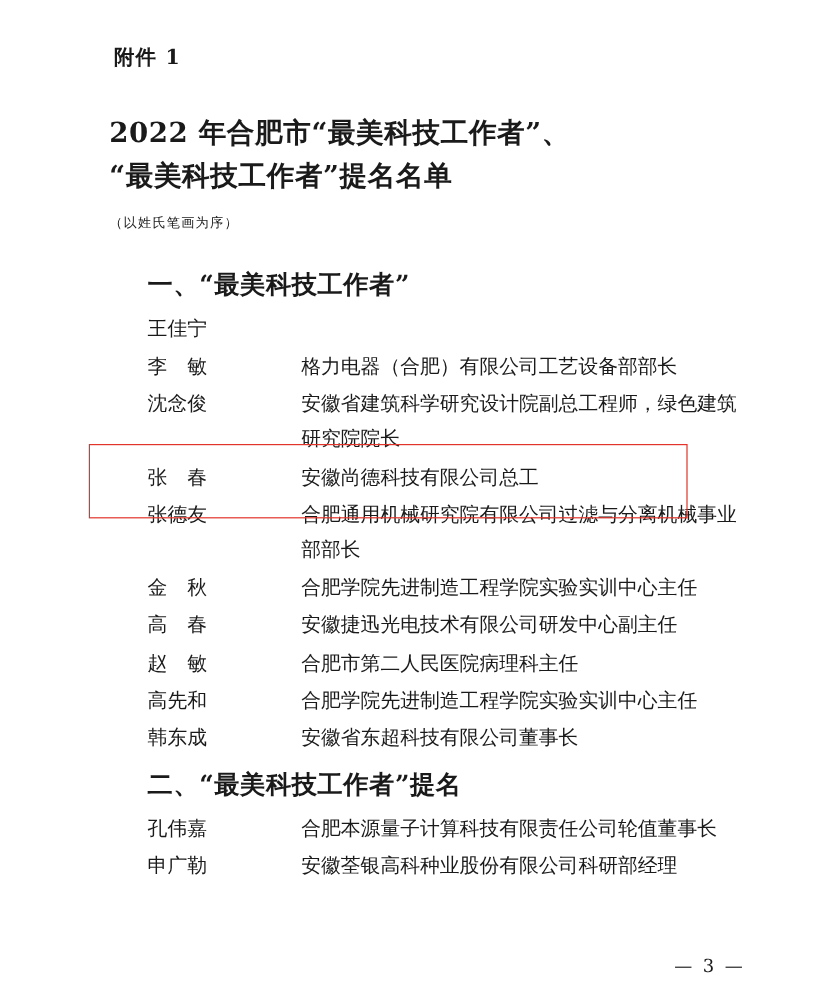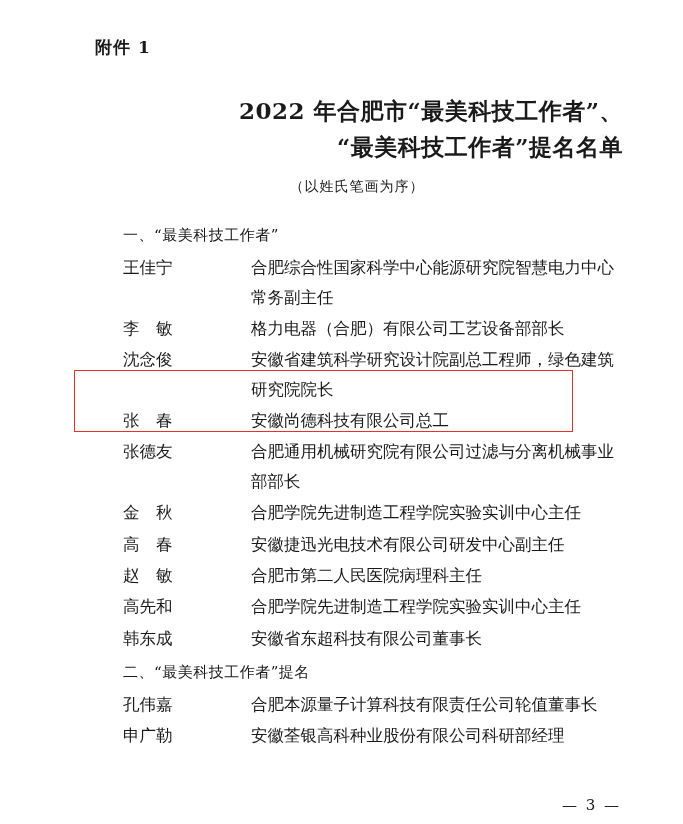--- a/index.html
+++ b/index.html
@@ -22,39 +22,39 @@
     box-sizing: border-box;
     padding: 28px 60px 0 91px;
   }
   .attachment-label {
     font-size: 17px;
     font-weight: bold;
     letter-spacing: 1px;
     margin: 8px 0 0 4px;
   }
   .doc-title {
-    text-align: right;
+    text-align: left;
     font-size: 23px;
     font-weight: bold;
     line-height: 1.55;
     margin-top: 34px;
     letter-spacing: 0.5px;
   }
   .doc-title .line2 {
     display: block;
   }
   .doc-subtitle {
-    text-align: center;
-    font-size: 14px;
+    text-align: left;
+    font-size: 11px;
     margin-top: 14px;
     letter-spacing: 1px;
   }
   .section-heading {
-    font-size: 15px;
-    font-weight: normal;
+    font-size: 21px;
+    font-weight: bold;
     margin: 30px 0 8px 32px;
     letter-spacing: 0.5px;
   }
   .section-heading.second {
     margin-top: 10px;
   }
   .entry {
     display: flex;
     align-items: flex-start;
     margin: 0 0 2px 32px;
@@ -100,21 +100,20 @@
     <span>2022 年合肥市“最美科技工作者”、</span>
     <span class="line2">“最美科技工作者”提名名单</span>
   </div>
 
   <div class="doc-subtitle">（以姓氏笔画为序）</div>
 
   <div class="section-heading">一、“最美科技工作者”</div>
 
   <div class="entry">
     <span class="name">王佳宁</span>
-    <span class="desc">合肥综合性国家科学中心能源研究院智慧电力中心常务副主任</span>
   </div>
   <div class="entry">
     <span class="name">李　敏</span>
     <span class="desc">格力电器（合肥）有限公司工艺设备部部长</span>
   </div>
   <div class="entry">
     <span class="name">沈念俊</span>
     <span class="desc">安徽省建筑科学研究设计院副总工程师，绿色建筑研究院院长</span>
   </div>
   <div class="entry">

